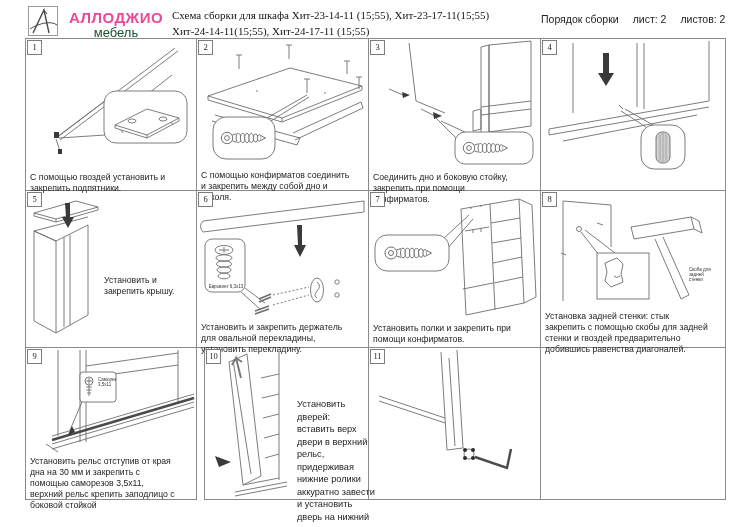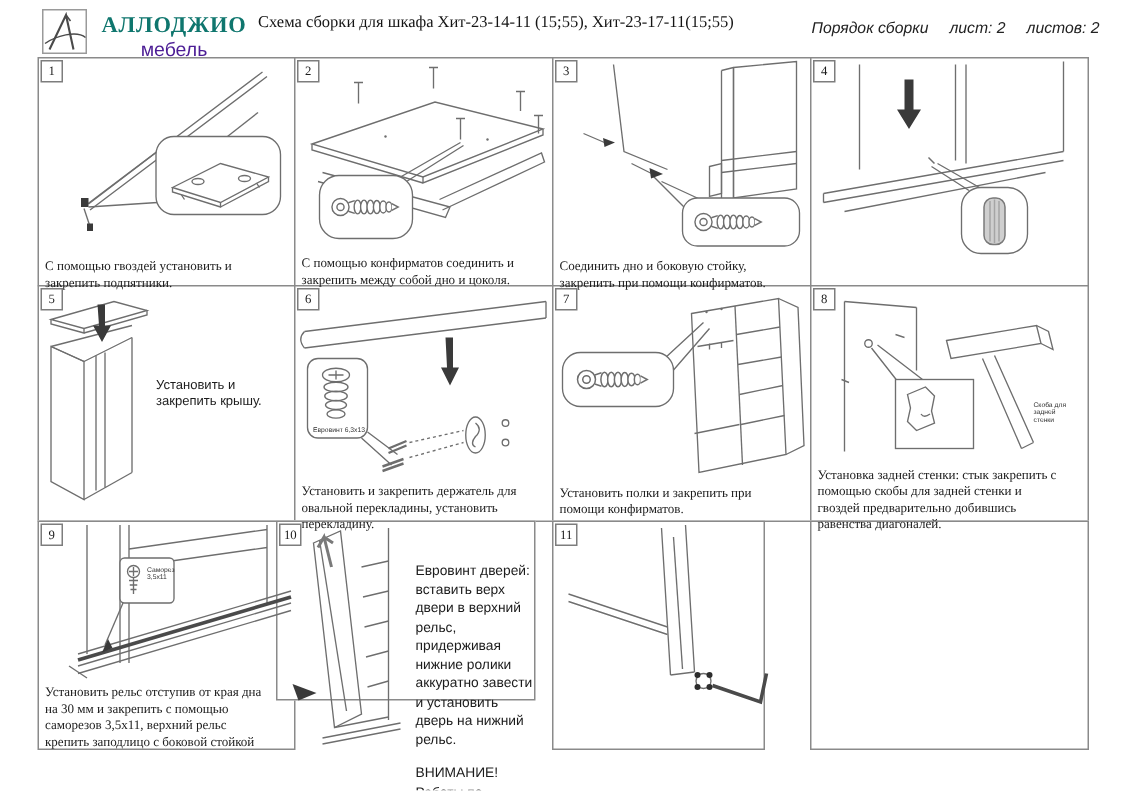--- a/index.html
+++ b/index.html
@@ -1,35 +1,35 @@
 <!DOCTYPE html>
 <html><head>
 <meta charset="utf-8">
 <style>
   html,body{margin:0;padding:0;background:#fff;}
   #page{position:relative;width:748px;height:527px;background:#fff;overflow:hidden;
         font-family:"Liberation Sans",sans-serif;color:#1c1c1c;}
   
   #logo-box{position:absolute;left:28px;top:6px;width:30px;height:30px;}
   #brand{position:absolute;left:66px;top:9px;width:100px;text-align:center;}
-  #brand .name{font-size:15px;font-weight:bold;color:#0f766e;letter-spacing:.5px;white-space:nowrap;font-family:Liberation Serif, serif;}
-  #brand .sub{font-size:13px;color:#4c1d95;margin-top:-1px;}
+  #brand .name{font-size:15px;font-weight:bold;color:#ec4899;letter-spacing:.5px;white-space:nowrap;}
+  #brand .sub{font-size:13px;color:#14532d;margin-top:-1px;}
   #doc-title{position:absolute;left:172px;top:7px;font-family:"Liberation Serif",serif;
              font-size:11px;line-height:16px;color:#151515;white-space:nowrap;}
-  #order-info{position:absolute;left:541px;top:13px;font-size:10.5px;color:#222;white-space:nowrap;font-style:italic;}
+  #order-info{position:absolute;left:541px;top:13px;font-size:10.5px;color:#222;white-space:nowrap;}
   #order-info span{margin-right:14px;}
   
   .cell{position:absolute;border:1px solid #8a8a8a;background:#fff;box-sizing:border-box;}
   .badge{position:absolute;left:1px;top:1px;width:13px;height:13px;border:1px solid #7d7d7d;
          font-family:"Liberation Serif",serif;font-size:8.5px;line-height:13px;text-align:center;
          background:#fff;z-index:3;}
-  .caption{position:absolute;left:4px;right:17px;font-size:8.7px;line-height:11px;color:#1c1c1c;z-index:2;font-family:Liberation Serif, serif;}
+  .caption{position:absolute;left:4px;right:17px;font-size:8.7px;line-height:11px;color:#1c1c1c;z-index:2;}
   .art{position:absolute;left:0;top:0;z-index:1;}
   .tiny-label{position:absolute;font-size:4.5px;line-height:5px;color:#333;z-index:2;}
-  .side-text{position:absolute;font-size:8.7px;line-height:11px;color:#1c1c1c;z-index:2;}
+  .side-text{position:absolute;font-size:8.7px;line-height:11px;color:#1c1c1c;z-index:2;margin-top:24px;}
   .p10{font-size:9.2px;line-height:12.5px;}
   .p10 .gap{height:10px;}
 </style>
 </head>
 <body>
 
 <div id="page">
 
   <svg width="0" height="0" style="position:absolute">
     <defs>
@@ -55,20 +55,21 @@
       <path d="M2,23 C9,18 23,14 29,19" stroke-width="1"></path>
       <path d="M16,4 L19,8" stroke-width="1"></path>
     </g>
   </svg>
   <div id="brand">
     <div class="name">АЛЛОДЖИО</div>
     <div class="sub">мебель</div>
   </div>
   <div id="doc-title">
     <div>Схема сборки для шкафа Хит-23-14-11 (15;55), Хит-23-17-11(15;55)</div>
+    <div>Хит-24-14-11(15;55), Хит-24-17-11 (15;55)</div>
   </div>
   <div id="order-info">
     <span>Порядок сборки</span><span>лист: 2</span><span>листов: 2</span>
   </div>
 
   <div class="cell" style="left:25px;top:38px;width:172px;height:153px">
     <div class="badge">1</div>
     <svg class="art" width="170" height="130" viewBox="0 0 170 130">
       <g stroke="#6e6e6e" fill="none" stroke-width="0.9">
         <path d="M31,98 L149,9 M34,101 L152,12"></path>
@@ -257,44 +258,44 @@
         <path d="M63,37 V48 M60,39 h6 M60.5,42 h5 M61,45 h4"></path>
         <path d="M56,54 L44,82"></path>
       </g>
       <path d="M26,92 L168,50" stroke="#4a4a4a" stroke-width="2.4" fill="none"></path>
       <path d="M46,78 l-4,9 7,-3 z" fill="#3a3a3a"></path>
     </svg>
     <div class="tiny-label" style="left:72px;top:29px;width:18px">Саморез 3,5х11</div>
     <div class="caption" style="top:108px">Установить рельс  отступив от края дна на 30 мм и закрепить  с помощью саморезов 3,5х11, верхний рельс крепить заподлицо с боковой стойкой</div>
   </div>
 
-  <div class="cell" style="left:184px;top:347px;width:173px;height:120px">
+  <div class="cell" style="left:204px;top:347px;width:173px;height:153px">
     <div class="badge">10</div>
     <svg class="art" width="95" height="150" viewBox="0 0 95 150">
       <g stroke="#6e6e6e" fill="none" stroke-width="0.9">
         <path d="M24,14 L42,6 L56,128 L38,137 Z"></path>
         <path d="M28,12 L46,126"></path>
         <path d="M74,4 V132"></path>
         <path d="M56,30 L74,26 M57,50 L74,46 M58,70 L74,66 M59,90 L74,86 M60,110 L74,106"></path>
         <path d="M38,137 L74,130"></path>
         <path d="M30,144 L82,134 M30,148 L82,138"></path>
       </g>
       <path d="M36,30 L31,10 l-4,7 m4,-7 l6,4" stroke="#7a7a7a" stroke-width="2" fill="none"></path>
       <path d="M10,108 l16,6 -12,5 z" fill="#3a3a3a"></path>
     </svg>
     <div class="side-text p10" style="left:92px;top:26px;width:80px">
-      <div>Евровинт дверей:</div>
+      <div>Установить дверей:</div>
       <div>вставить верх двери в верхний рельс, придерживая нижние ролики аккуратно завести и установить дверь на нижний рельс.</div>
       <div class="gap"></div>
       <div>ВНИМАНИЕ!</div>
       <div>Работы по установке дверей рекомендуется производить вдвоем.</div>
     </div>
   </div>
 
-  <div class="cell" style="left:368px;top:347px;width:142px;height:153px">
+  <div class="cell" style="left:368px;top:347px;width:173px;height:153px">
     <div class="badge">11</div>
     <svg class="art" width="171" height="132" viewBox="0 0 171 132">
       <g stroke="#6e6e6e" fill="none" stroke-width="0.9">
         <path d="M10,48 L76,70 M10,53 L76,75"></path>
         <path d="M72,4 L78,102 M88,2 L94,100"></path>
         <path d="M78,102 L94,100"></path>
         <path d="M80,10 L86,98"></path>
         <circle cx="100" cy="106" r="5" fill="#fff"></circle>
       </g>
       <circle cx="96" cy="102" r="2" fill="#2d2d2d"></circle>

